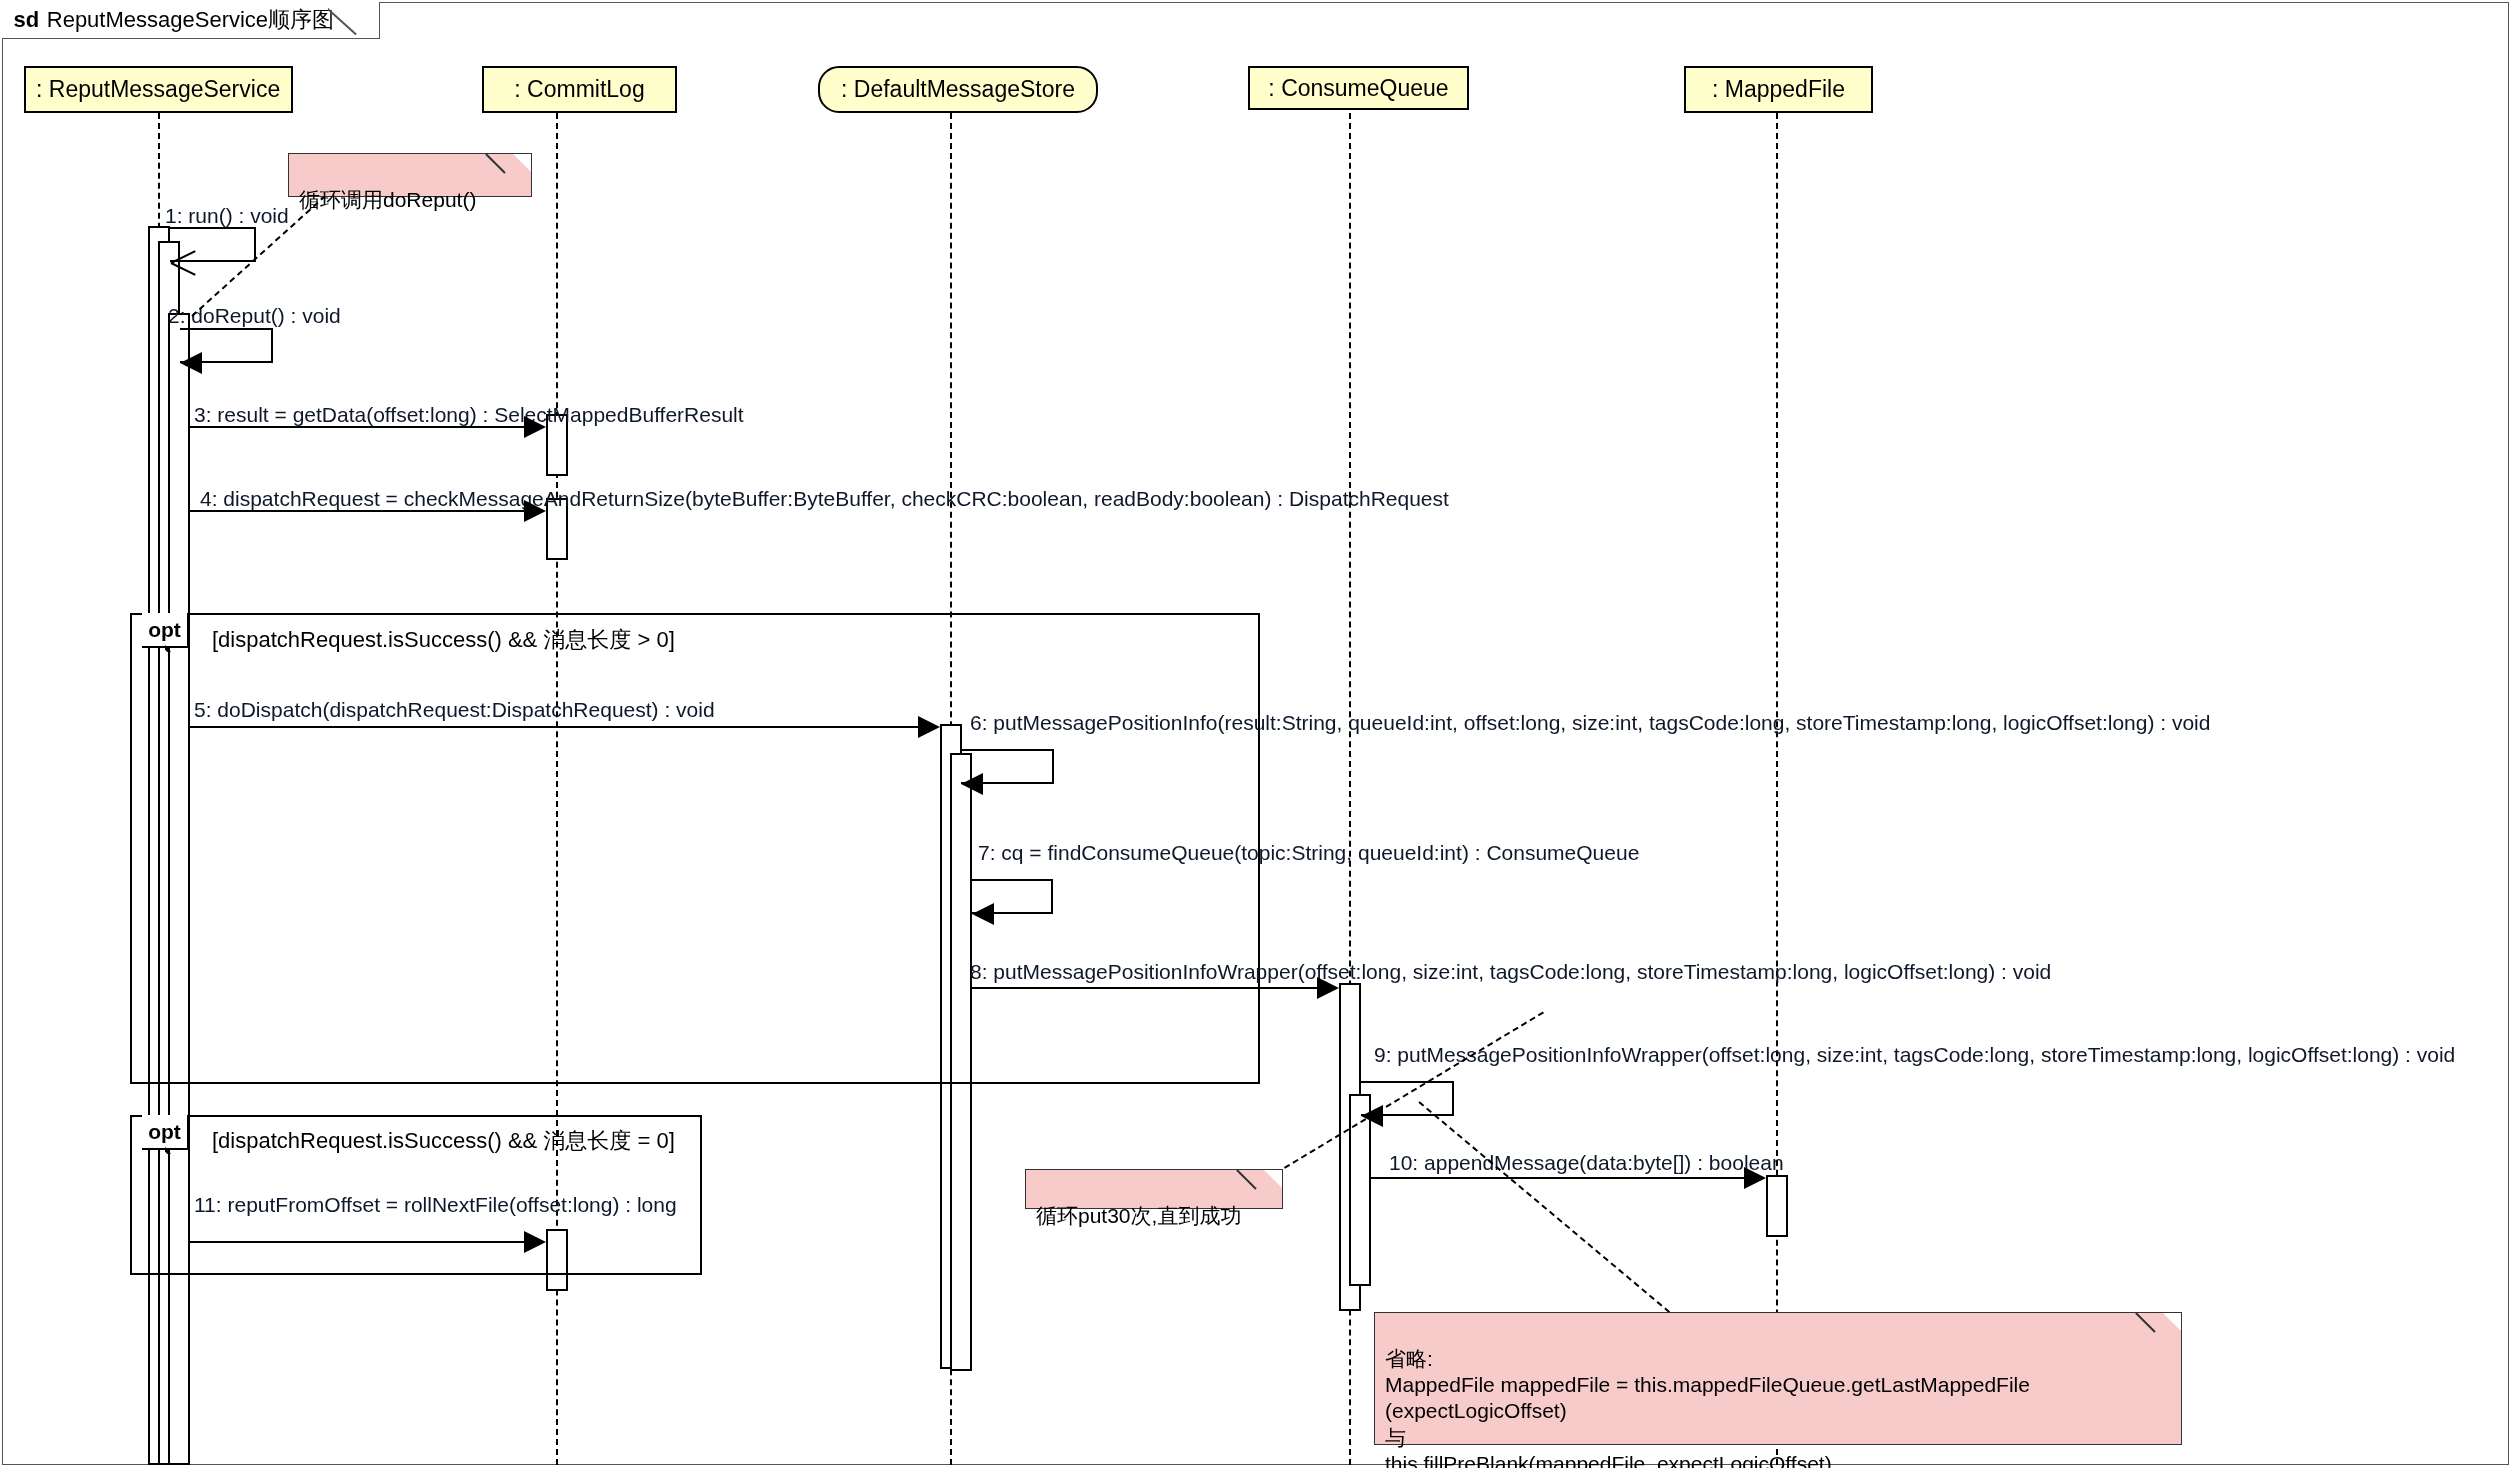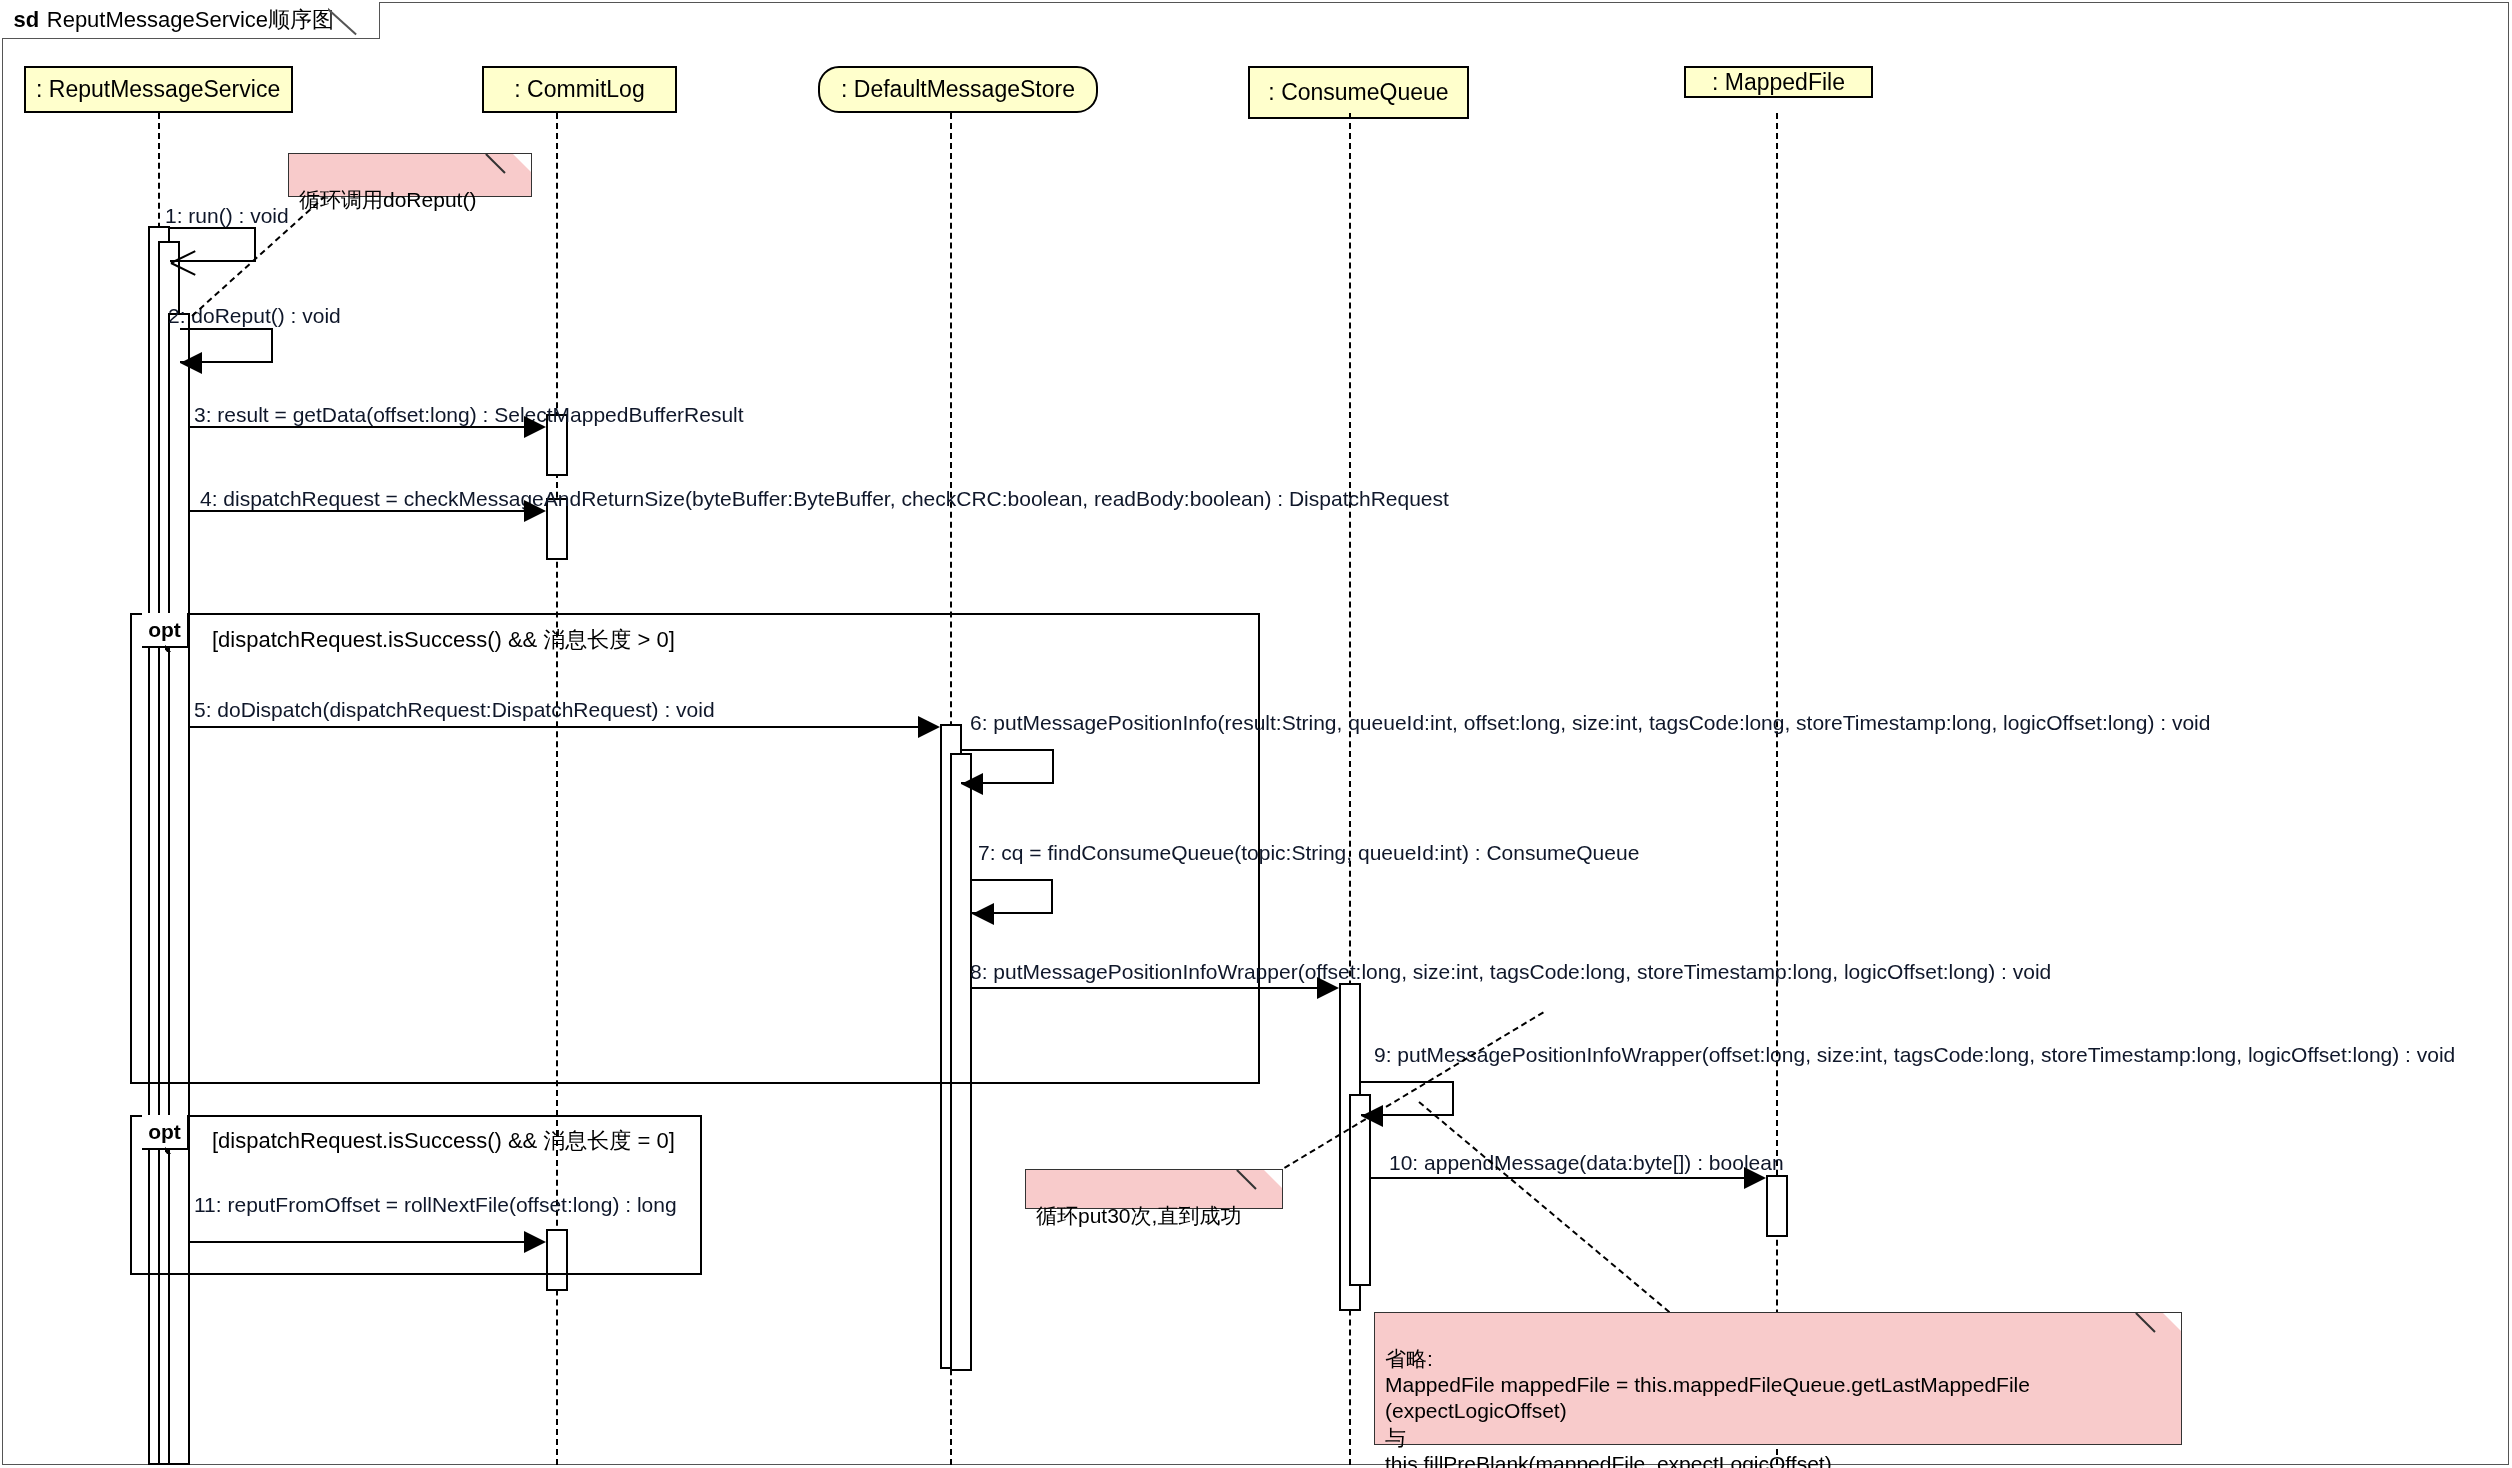--- a/index.html
+++ b/index.html
@@ -64,24 +64,24 @@
 
   <div class="ll-box" style="left:23.6px;top:66px;width:269px;height:47px;">
     <span>: ReputMessageService</span>
   </div>
   <div class="ll-box" style="left:482px;top:66px;width:195px;height:47px;">
     <span>: CommitLog</span>
   </div>
   <div class="ll-box" style="left:818px;top:66px;width:280px;height:47px;border-radius:21px;">
     <span>: DefaultMessageStore</span>
   </div>
-  <div class="ll-box" style="left:1248px;top:66px;width:221px;height:53px;">
+  <div class="ll-box" style="left:1248px;top:66px;width:221px;height:44px;">
     <span>: ConsumeQueue</span>
   </div>
-  <div class="ll-box" style="left:1684px;top:66px;width:189px;height:32px;">
+  <div class="ll-box" style="left:1684px;top:66px;width:189px;height:47px;">
     <span>: MappedFile</span>
   </div>
 
   <div class="ll-line" style="left:158px;top:113px;height:1352px;"></div>
   <div class="ll-line" style="left:556px;top:113px;height:1352px;"></div>
   <div class="ll-line" style="left:950px;top:113px;height:1352px;"></div>
   <div class="ll-line" style="left:1349px;top:113px;height:1352px;"></div>
   <div class="ll-line" style="left:1776px;top:113px;height:1352px;"></div>
 
   <div class="act" style="left:148px;top:226px;width:22px;height:1239px;"></div>

